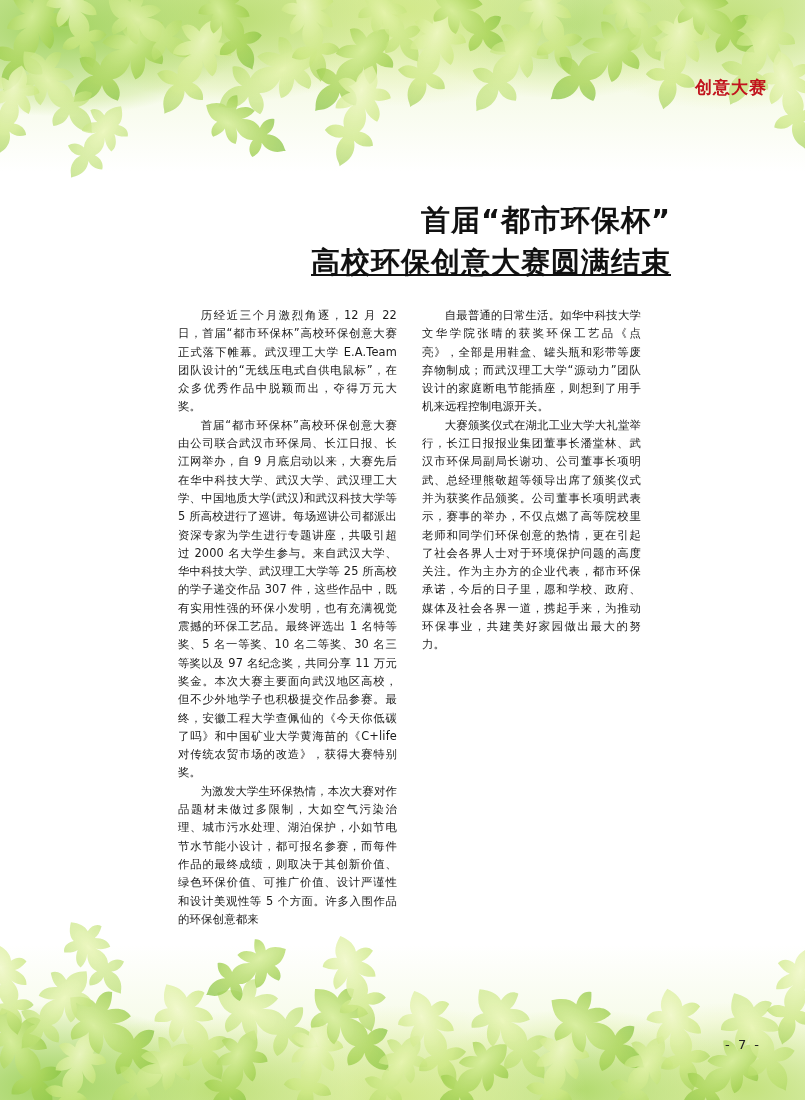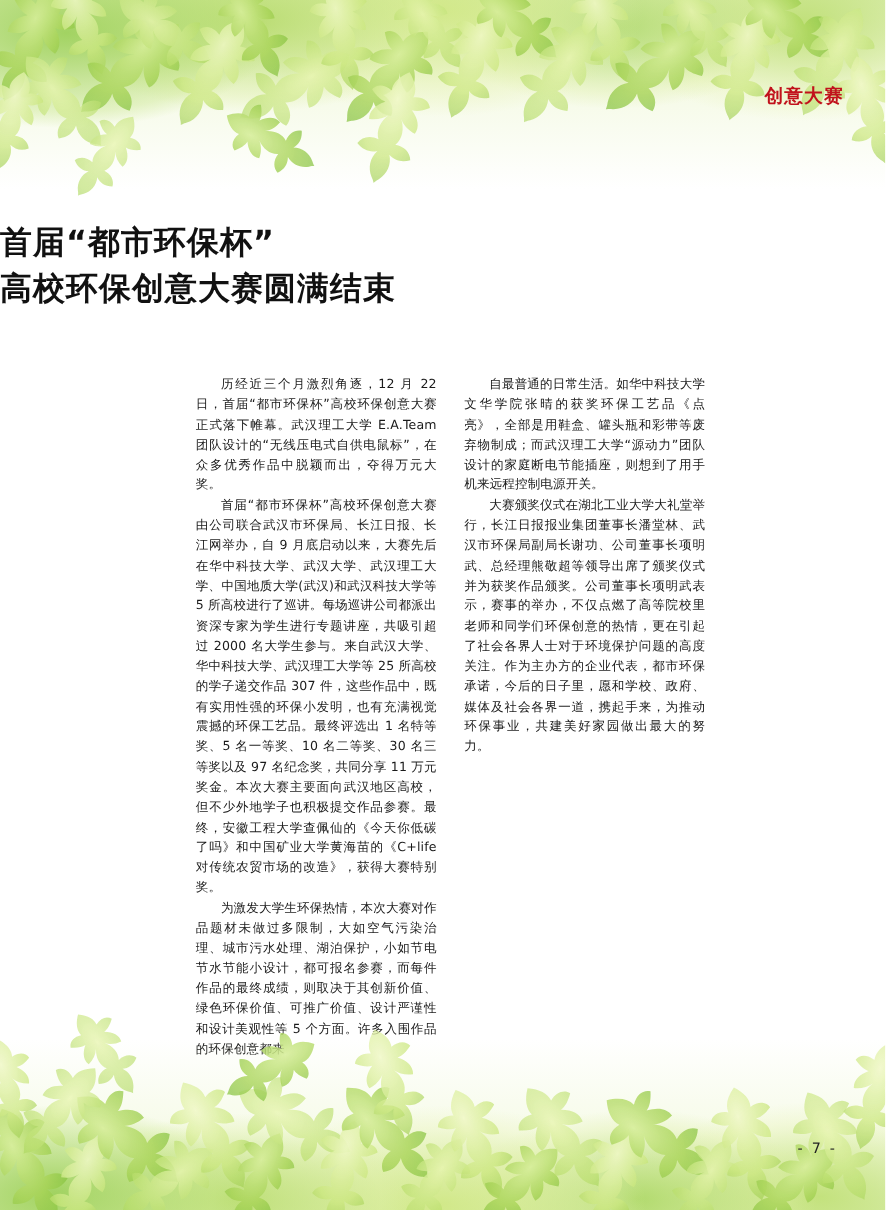--- a/index.html
+++ b/index.html
@@ -71,36 +71,36 @@
     letter-spacing: 1px;
     color: #c1121c;
   }
 
   
   .title-block {
     position: absolute;
     left: 0;
     top: 200px;
     width: 671px;
-    text-align: left;
+    text-align: right;
   }
   .title-line {
     font-family: "DejaVu Sans", sans-serif;
     font-weight: bold;
     color: #111111;
     letter-spacing: 1px;
   }
   .title-line.l1 { font-size: 29px; line-height: 40px; }
-  .title-line.l2 { font-size: 29px; line-height: 44px; }
+  .title-line.l2 { font-size: 29px; line-height: 44px; text-decoration: underline; }
 
   
   .columns {
     position: absolute;
     left: 178px;
-    top: 340px;
+    top: 306px;
     width: 470px;
     display: flex;
     gap: 25px;
   }
   .col {
     width: 219px;
   }
   .col p {
     margin: 0;
     font-family: "DejaVu Sans", sans-serif;

